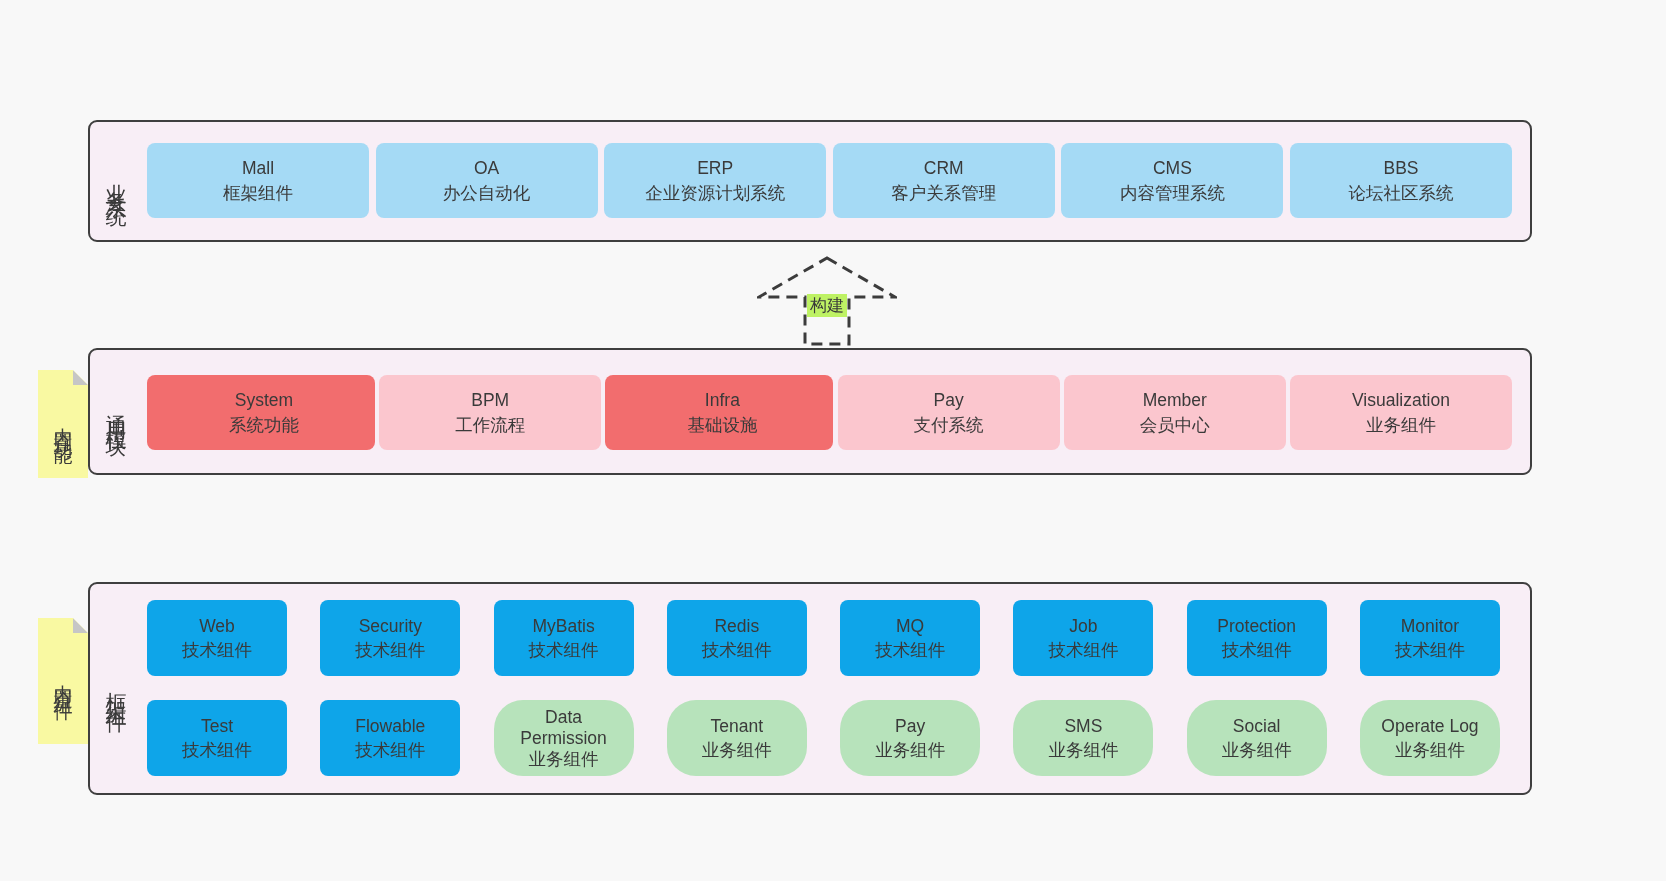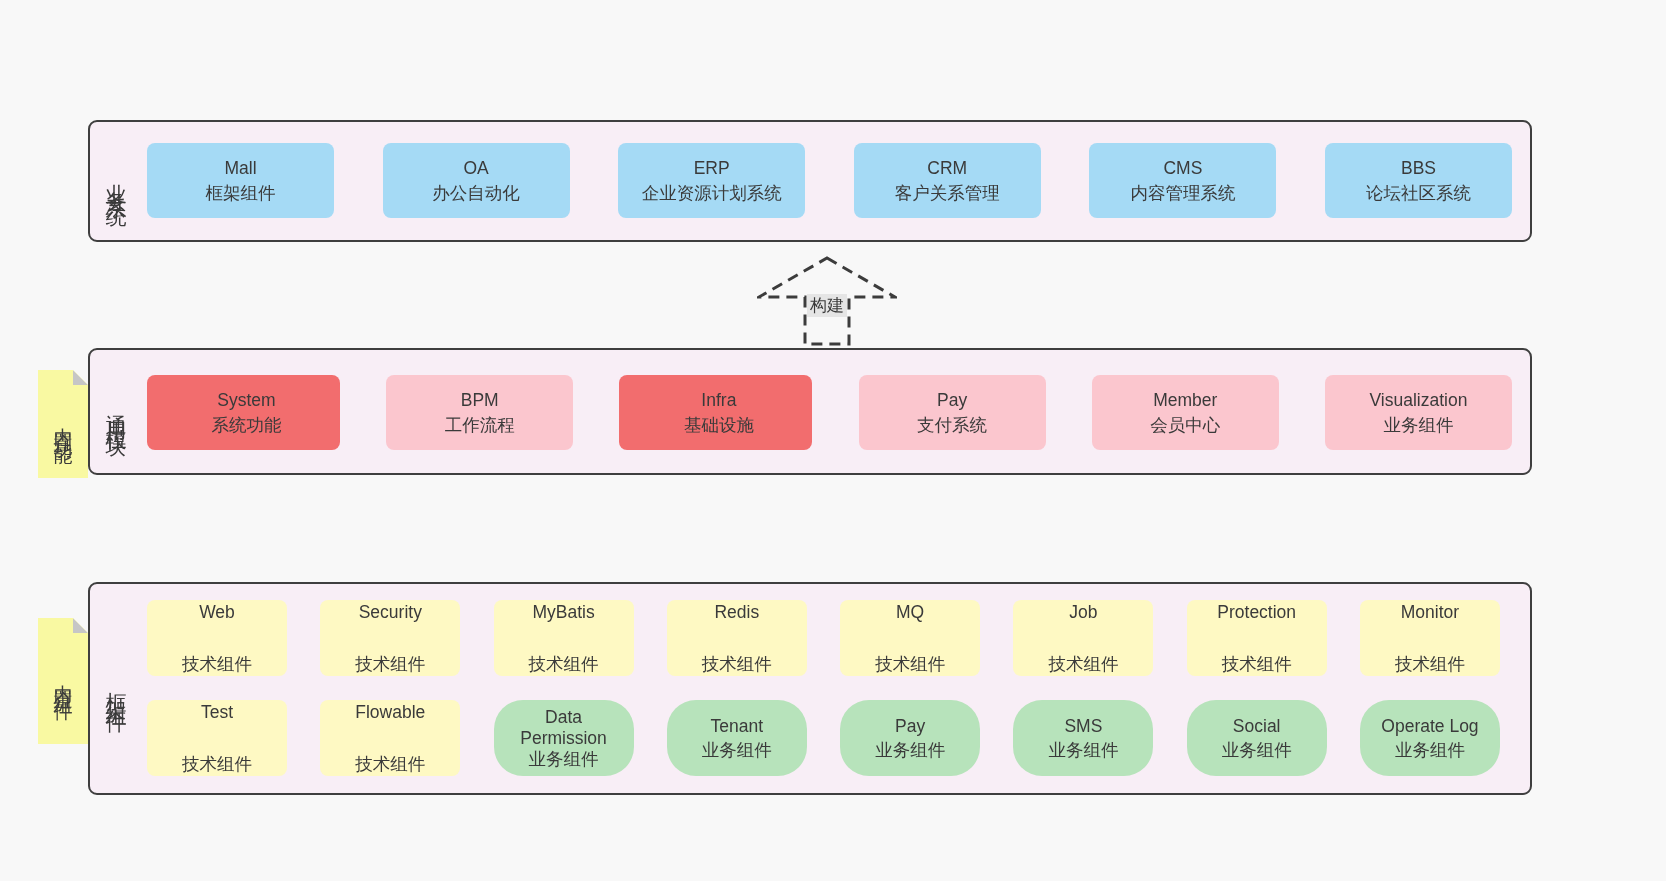--- a/index.html
+++ b/index.html
@@ -23,31 +23,31 @@
   }
   .boxes-row {
     position:absolute; left:57px; right:18px;
     display:flex; justify-content:space-between;
   }
   .layer1 .boxes-row { top:21px; }
   .layer2 .boxes-row { top:25px; }
   .layer3 .row1 { top:16px; right:30px; }
   .layer3 .row2 { top:116px; right:30px; }
   .box {
-    width:187px; height:75px; border-radius:8px;
+    width:222px; height:75px; border-radius:8px;
     display:flex; flex-direction:column; justify-content:center; align-items:center;
     text-align:center; font-size:17.5px; line-height:25px; color:#3a3a3a;
   }
   .box.sm { width:140px; height:76px; line-height:24px; }
   .box.wrap { line-height:21px; }
   .box.wrap .bname { max-width:96px; }
   .c-blue   { background:#a5daf5; }
   .c-red    { background:#f26d6e;padding-left:6px; }
   .c-pink   { background:#fbc6ce; }
-  .c-green  { background:#fef9c3;justify-content:space-between; }
+  .c-green  { background:#0ea5e9; }
   .c-lgreen { background:#b7e3bb;border-radius:29px; }
   .note {
     position:absolute; left:38px; width:50px; background:#f9f9a2;
     clip-path:polygon(0 0, calc(100% - 15px) 0, 100% 15px, 100% 100%, 0 100%);
   }
   .note1 { top:370px; height:108px; }
   .note2 { top:618px; height:126px; }
   .fold {
     position:absolute; top:0; right:0; width:15px; height:15px;
     background:#c6c6c6; clip-path:polygon(0 0, 100% 100%, 0 100%);
@@ -56,21 +56,21 @@
     position:absolute; left:50%; top:50%; transform:translate(-50%,-50%);
     writing-mode:vertical-rl; text-orientation:upright;
     font-size:19px; letter-spacing:6px; color:#3a3a3a; white-space:nowrap;
   }
   .arrow { position:absolute; width:140px; height:90px; }
   .arrow1 { left:757px; top:256px; }
   .arrow2 { left:770px; top:488px; }
   .arrow svg { display:block; }
   .arrow-label {
     position:absolute; left:50%; top:42%; transform:translateX(-50%);
-    background:#e5e5e5; font-size:17px; padding:0 3px; color:#3a3a3a;
+    background:#bef264; font-size:17px; padding:0 3px; color:#3a3a3a;
     white-space:nowrap;
   }
 </style>
 </head>
 <body>
 
 <div class="canvas">
 
   <div class="layer layer1">
     <div class="vlabel">业务系统</div>

